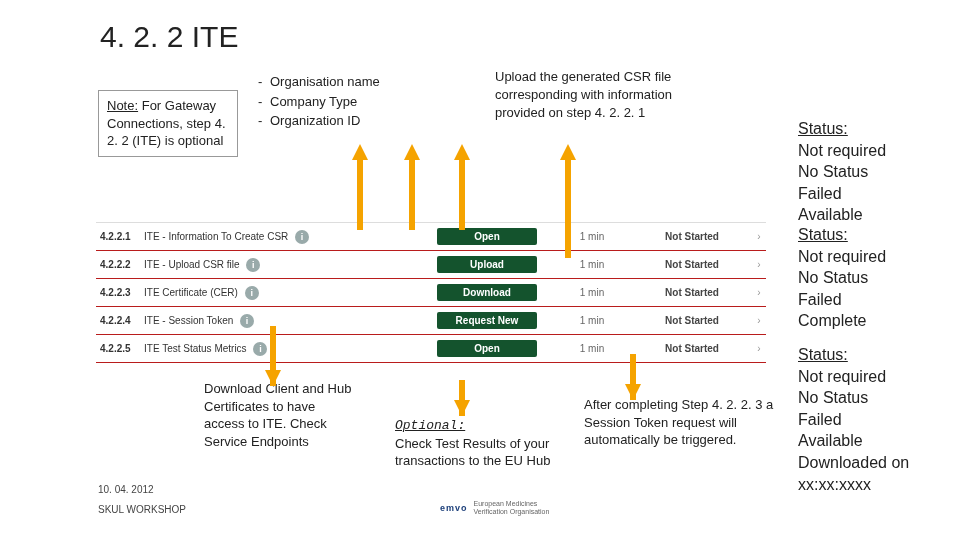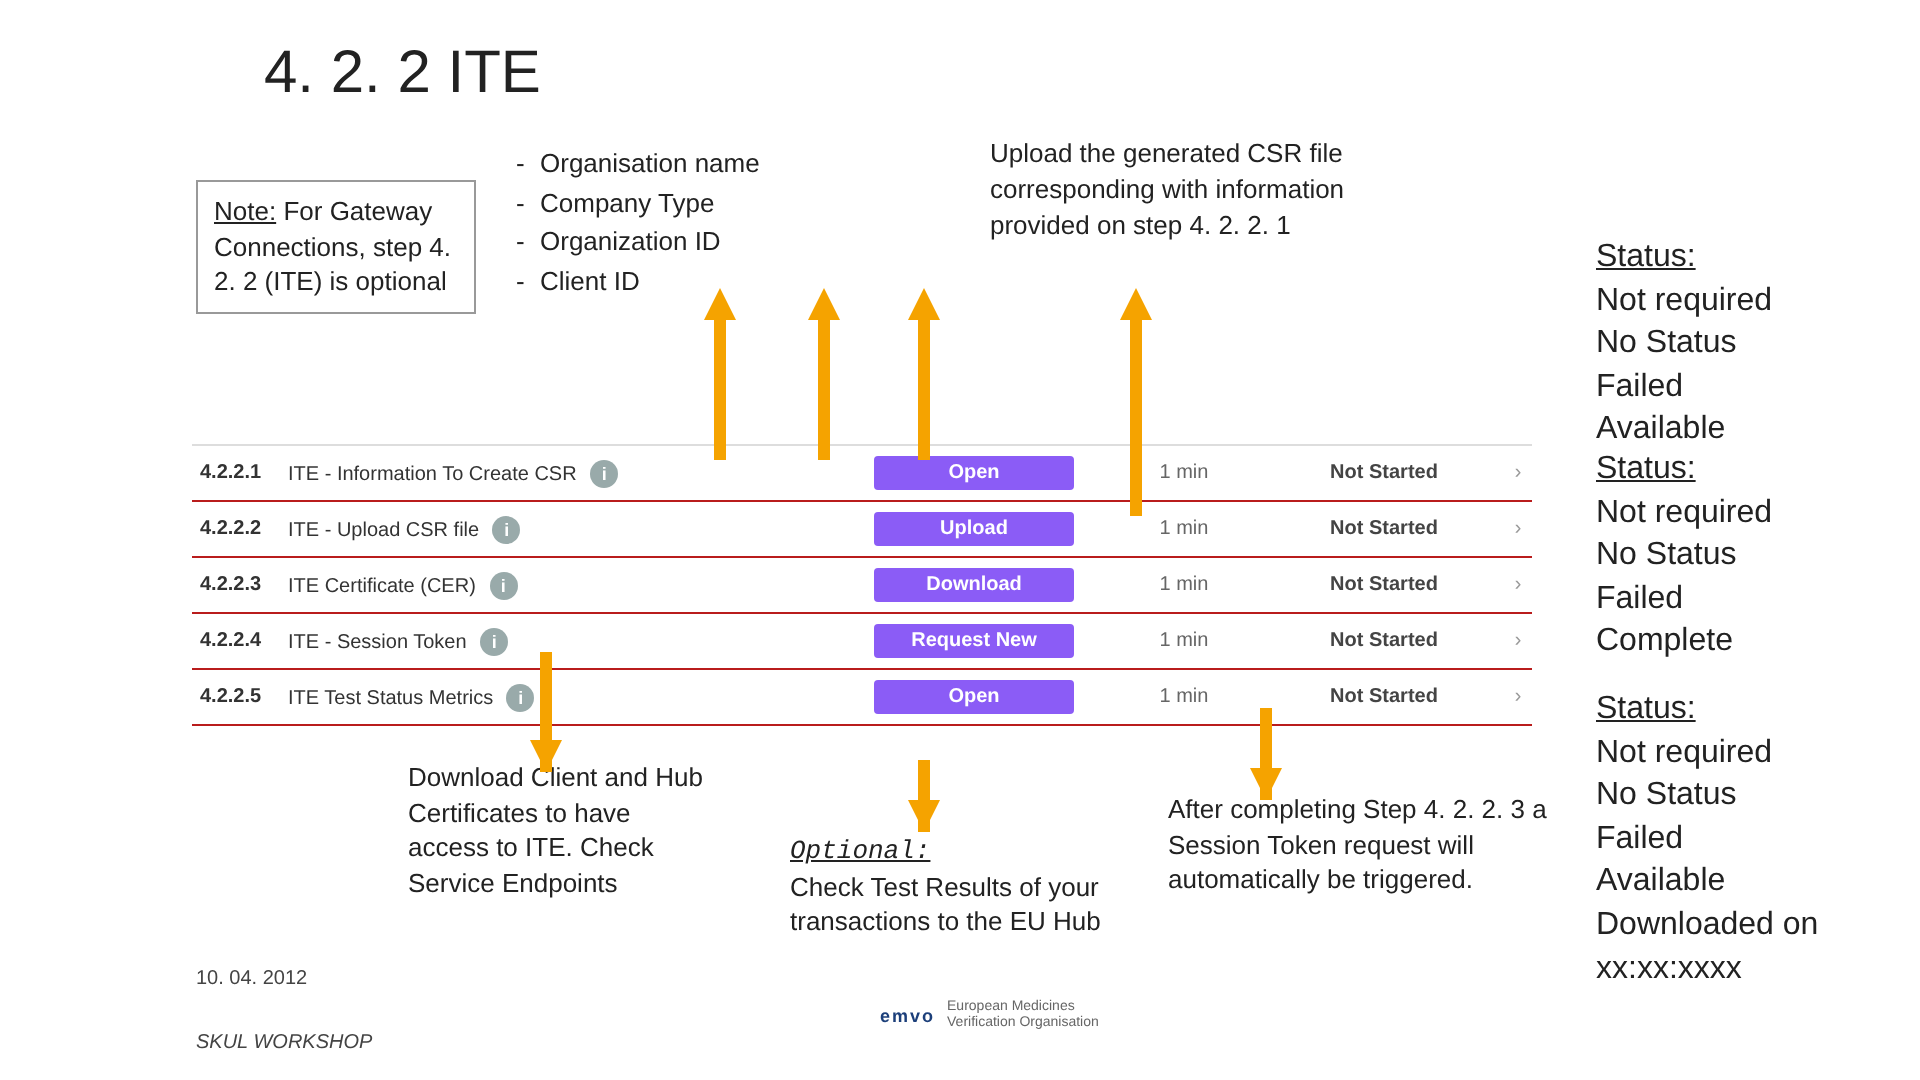--- a/index.html
+++ b/index.html
@@ -1,43 +1,43 @@
 <!DOCTYPE html>
 <html><head>
 <meta charset="utf-8">
 <style>
   * { box-sizing: border-box; margin: 0; padding: 0; }
   body { font-family: Arial, Helvetica, sans-serif; width: 960px; height: 540px; position: relative; background: #fff; color: #222; }
-  .title { position: absolute; left: 100px; top: 20px; font-size: 30px; font-weight: 400; color: #222; margin-left: 32px; }
+  .title { position: absolute; left: 100px; top: 20px; font-size: 30px; font-weight: 400; color: #222; }
   .note-box { position: absolute; left: 98px; top: 90px; width: 140px; border: 1px solid #999; padding: 6px 8px; font-size: 13px; line-height: 1.35; }
   .note-box .nlabel { text-decoration: underline; }
   .bullets { position: absolute; left: 258px; top: 72px; font-size: 13px; line-height: 1.5; }
   .bullets .dash { display: inline-block; width: 12px; }
   .upload-note { position: absolute; left: 495px; top: 68px; width: 180px; font-size: 13px; line-height: 1.4; }
   .status-block { position: absolute; font-size: 16px; line-height: 1.35; }
   .status-block .stitle { text-decoration: underline; }
   .sb1 { left: 798px; top: 118px; }
   .sb2 { left: 798px; top: 224px; }
   .sb3 { left: 798px; top: 344px; }
   .table { position: absolute; left: 96px; top: 222px; width: 670px; border-top: 1px solid #ddd; background: #fff; }
   .row { display: flex; align-items: center; height: 28px; border-bottom: 1px solid #b91c1c; font-size: 10px; color: #333; }
   .row .num { width: 48px; padding-left: 4px; color: #333; font-weight: 700; }
   .row .name { flex: 1; color: #333; }
   .row .info { width: 14px; height: 14px; margin-left: 4px; display: inline-flex; align-items: center; justify-content: center; border-radius: 50%; background: #9aa; color: #fff; font-size: 9px; font-weight: 700; }
   .row .btnwrap { width: 130px; display: flex; justify-content: center; }
-  .row .btn { background: #8b5cf6; color: #fff; font-size: 10px; font-weight: 700; padding: 3px 0; width: 100px; text-align: center; border-radius: 2px; }
+  .row .btn { background: #14532d; color: #fff; font-size: 10px; font-weight: 700; padding: 3px 0; width: 100px; text-align: center; border-radius: 2px; }
   .row .dur { width: 80px; text-align: center; color: #666; }
   .row .stat { width: 120px; text-align: center; color: #444; font-weight: 700; }
   .row .arrow { width: 14px; text-align: center; color: #999; font-size: 10px; }
   .dl-note { position: absolute; left: 204px; top: 380px; width: 150px; font-size: 13px; line-height: 1.35; }
   .opt-note { position: absolute; left: 395px; top: 416px; width: 180px; font-size: 13px; line-height: 1.35; }
   .opt-note .olabel { font-style: italic; text-decoration: underline; font-family: Liberation Mono, monospace; }
   .after-note { position: absolute; left: 584px; top: 396px; width: 200px; font-size: 13px; line-height: 1.35; }
   .footer-date { position: absolute; left: 98px; top: 484px; font-size: 10px; color: #444; }
-  .footer-ws { position: absolute; left: 98px; top: 516px; font-size: 10px; color: #444; font-style: italic; }
+  .footer-ws { position: absolute; left: 98px; top: 504px; font-size: 10px; color: #444; }
   .logo { position: absolute; left: 440px; top: 500px; font-size: 9px; color: #666; display: flex; align-items: center; gap: 6px; }
   .logo .mark { font-weight: 700; letter-spacing: 1px; color: #1c3f7a; }
   .logo .sub { font-size: 7px; line-height: 1.1; color: #666; }
   
   .arrow-shape { position: absolute; }
   .arrow-up { width: 0; height: 0; border-left: 8px solid transparent; border-right: 8px solid transparent; border-bottom: 16px solid #f5a300; }
   .arrow-up .stem { position: absolute; left: -3px; top: 14px; width: 6px; background: #f5a300; }
   .arrow-down { width: 0; height: 0; border-left: 8px solid transparent; border-right: 8px solid transparent; border-top: 16px solid #f5a300; }
   .arrow-down .stem { position: absolute; left: -3px; width: 6px; background: #f5a300; }
 </style>
@@ -48,21 +48,20 @@
 
 <div class="note-box">
   <span class="nlabel">Note:</span>
   <span>For Gateway Connections, step 4. 2. 2 (ITE) is optional</span>
 </div>
 
 <div class="bullets">
   <div><span class="dash">-</span><span>Organisation name</span></div>
   <div><span class="dash">-</span><span>Company Type</span></div>
   <div><span class="dash">-</span><span>Organization ID</span></div>
-  <div><span class="dash">-</span><span>Client ID</span></div>
 </div>
 
 <div class="upload-note">Upload the generated CSR file corresponding with information provided on step 4. 2. 2. 1</div>
 
 <div class="status-block sb1">
   <div class="stitle">Status:</div>
   <div>Not required</div>
   <div>No Status</div>
   <div>Failed</div>
   <div>Available</div>

